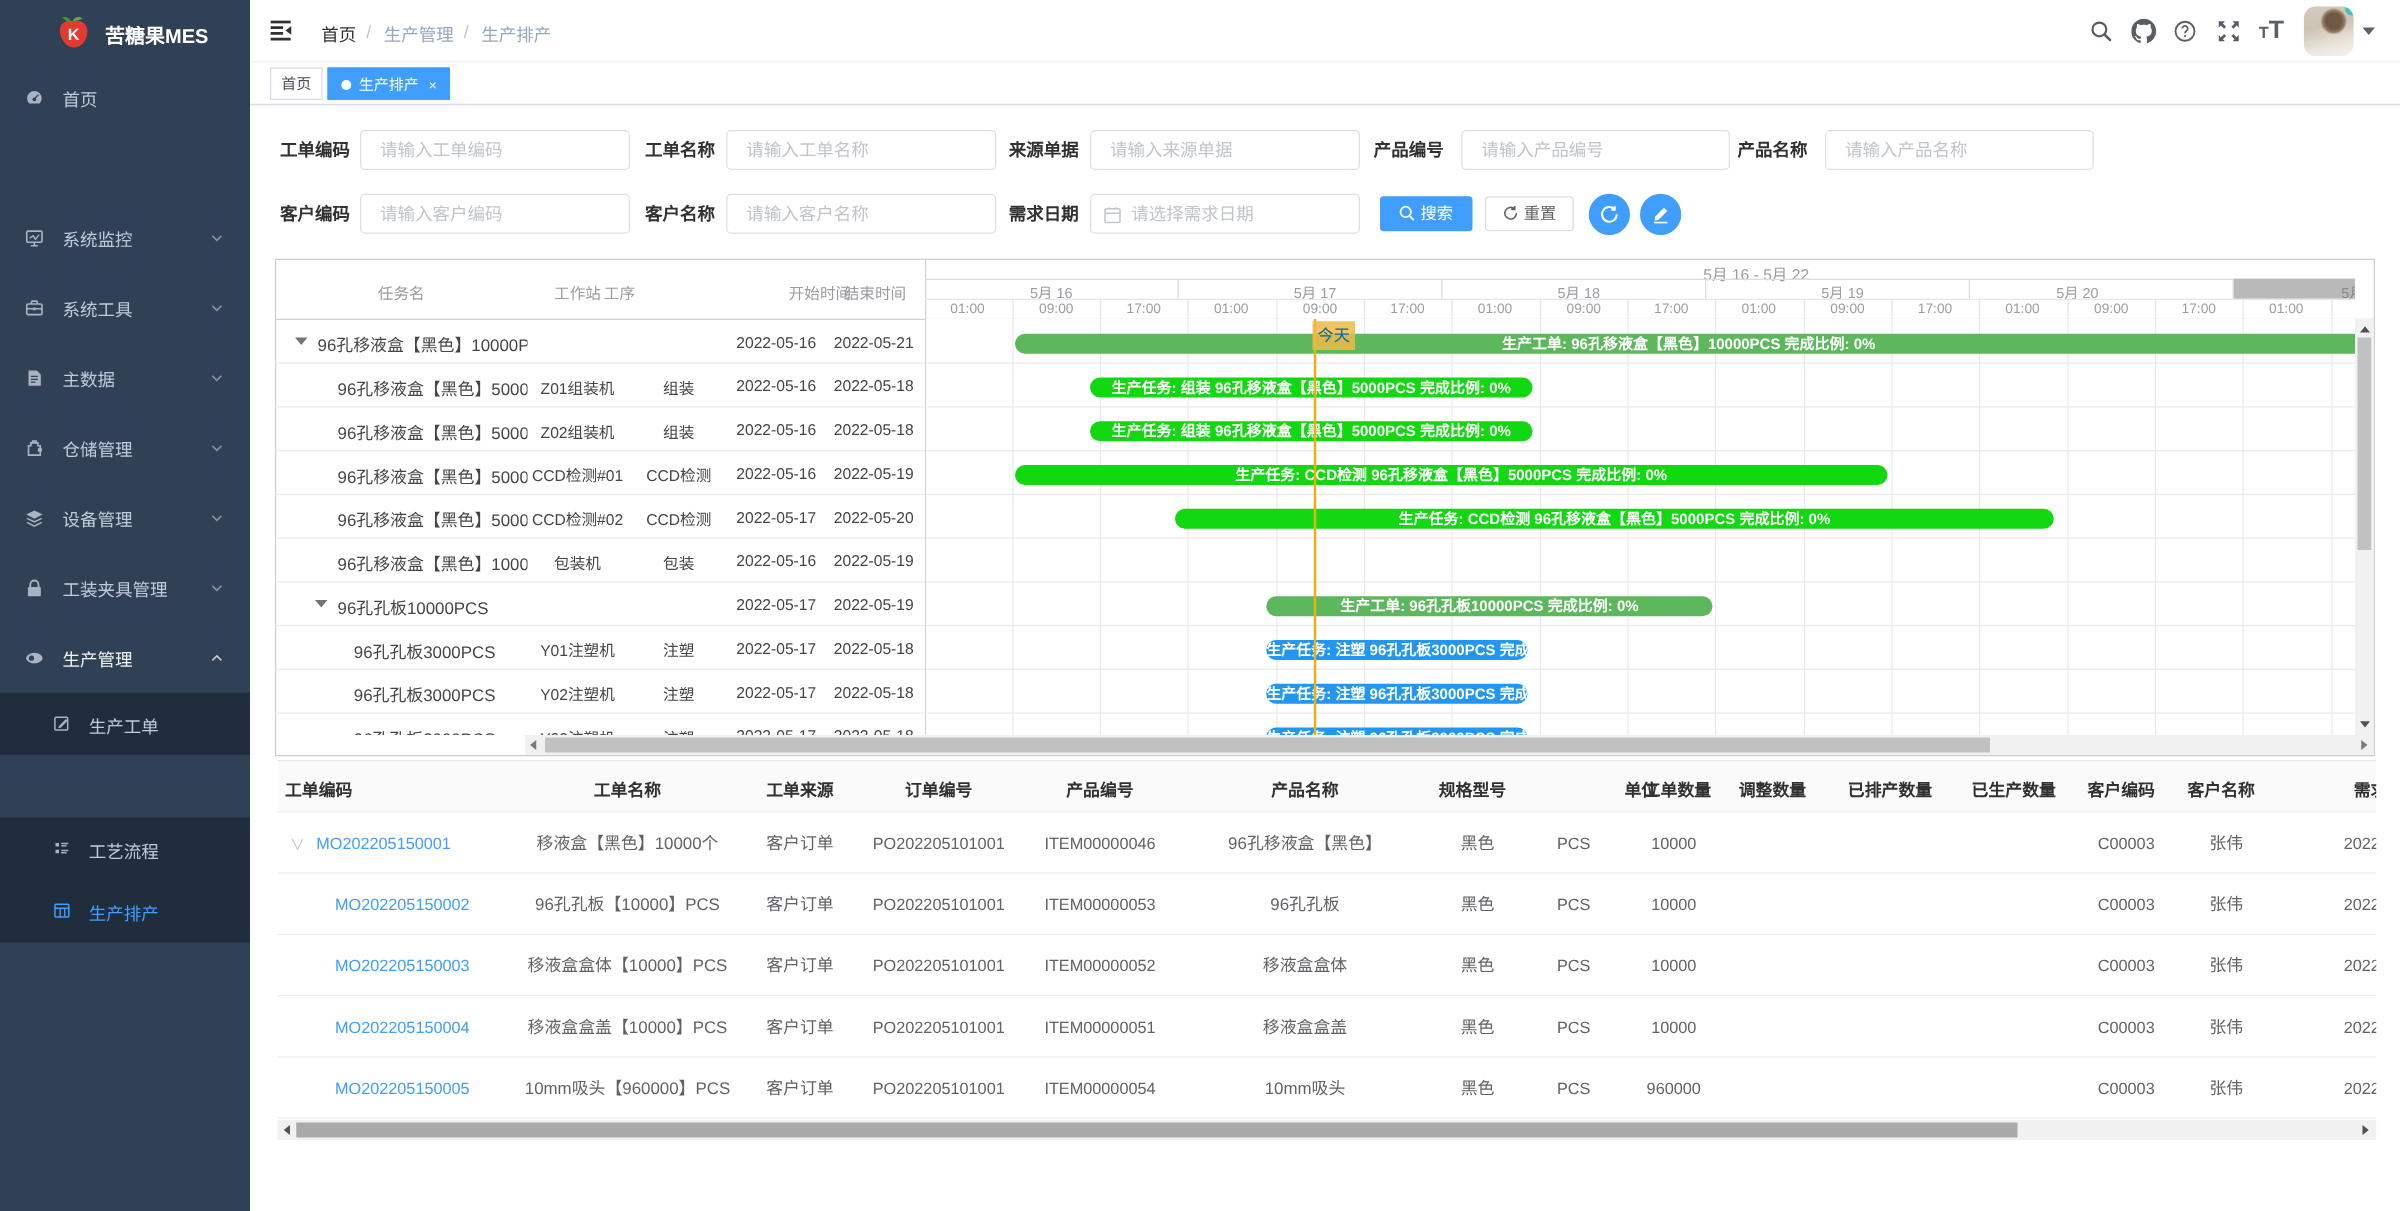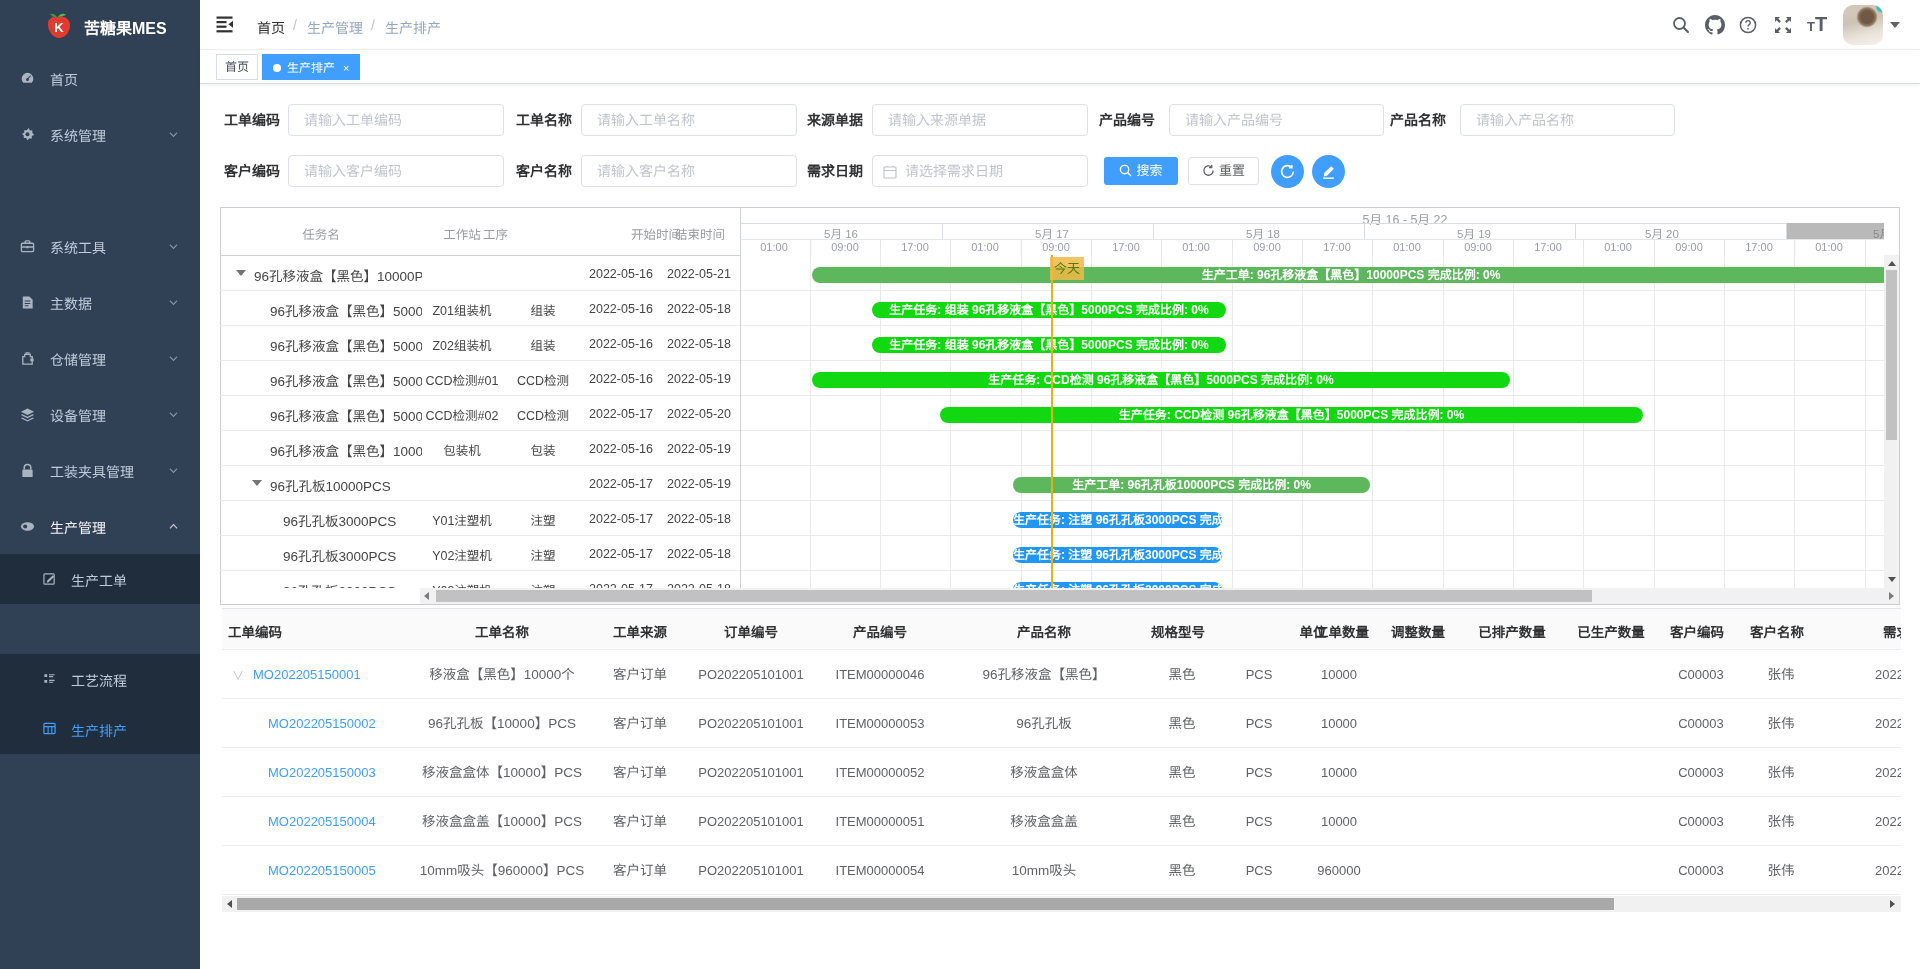--- a/index.html
+++ b/index.html
@@ -49,26 +49,27 @@
 <div class="abs" style="left:84px;top:15px;font-size:16px;font-weight:700;color:#fff">苦糖果MES</div>
 </div>
 <div class="mitem" style="top:50px">
         <svg class="mic" viewBox="0 0 16 16">
           <path d="M8 2 A6.2 6.2 0 0 0 1.8 8.5 A6.2 6.2 0 0 0 3.5 12.5 L12.5 12.5 A6.2 6.2 0 0 0 14.2 8.5 A6.2 6.2 0 0 0 8 2Z" fill="#aab3c0"></path>
           <circle cx="8" cy="9" r="1.6" fill="#304156"></circle>
           <path d="M8 8.5 L11.5 5" stroke="#304156" stroke-width="1.1"></path>
         </svg>
         <span class="mtx">首页</span>
       </div>
-<div class="mitem" style="top:106px">
-        <svg class="mic" viewBox="0 0 16 16">
-          <path d="M8 1l1.5 2.2 2.6-.6.6 2.6L15 7l-2.2 1.5.6 2.6-2.6.6L9 14l-1.5-2.2-2.6.6-.6-2.6L2 8.5l2.2-1.5-.6-2.6 2.6-.6z" fill="#aab3c0" transform="rotate(12 8 8)"></path>
-          <circle cx="8" cy="7.8" r="2.1" fill="#304156"></circle>
-        </svg>
-        <span class="mtx">系统管理</span>
+<div class="mitem" style="top:162px">
+        <svg class="mic" viewBox="0 0 16 16">
+          <rect x="1.5" y="2" width="13" height="9.5" rx="1" fill="none" stroke="#aab3c0" stroke-width="1.4"></rect>
+          <path d="M4 8 L7 6 L9 9 L12 5" stroke="#aab3c0" stroke-width="1.2" fill="none"></path>
+          <path d="M8 12 v2 M5 14.5 h6" stroke="#aab3c0" stroke-width="1.3"></path>
+        </svg>
+        <span class="mtx">系统监控</span>
         <svg class="chev" viewBox="0 0 10 10">
           <path d="M1 3 L5 7 L9 3" stroke="#8a93a0" stroke-width="1.3" fill="none"></path>
         </svg>
       </div>
 <div class="mitem" style="top:218px">
         <svg class="mic" viewBox="0 0 16 16">
           <rect x="1.5" y="4.5" width="13" height="9" rx="1.2" fill="none" stroke="#aab3c0" stroke-width="1.4"></rect>
           <path d="M5.5 4.5 V3 a1 1 0 0 1 1-1 h3 a1 1 0 0 1 1 1 v1.5 M1.5 8.5 h13" stroke="#aab3c0" stroke-width="1.4" fill="none"></path>
           <rect x="7" y="7.5" width="2" height="2.4" fill="#aab3c0"></rect>
         </svg>
@@ -380,21 +381,21 @@
 <div class="bar" style="left:71px;top:12px;width:1078px;background:#5db85d">生产工单: 96孔移液盒【黑色】10000PCS 完成比例: 0%</div>
 <div class="bar" style="left:131px;top:47px;width:354px;background:#12d812">生产任务: 组装 96孔移液盒【黑色】5000PCS 完成比例: 0%</div>
 <div class="bar" style="left:131px;top:82px;width:354px;background:#12d812">生产任务: 组装 96孔移液盒【黑色】5000PCS 完成比例: 0%</div>
 <div class="bar" style="left:71px;top:117px;width:698px;background:#12d812">生产任务: CCD检测 96孔移液盒【黑色】5000PCS 完成比例: 0%</div>
 <div class="bar" style="left:199px;top:152px;width:703px;background:#12d812">生产任务: CCD检测 96孔移液盒【黑色】5000PCS 完成比例: 0%</div>
 <div class="bar" style="left:272px;top:222px;width:357px;background:#5db85d">生产工单: 96孔孔板10000PCS 完成比例: 0%</div>
 <div class="bar" style="left:272px;top:257px;width:209px;background:#2196f3">生产任务: 注塑 96孔孔板3000PCS 完成比例: 0%</div>
 <div class="bar" style="left:272px;top:292px;width:209px;background:#2196f3">生产任务: 注塑 96孔孔板3000PCS 完成比例: 0%</div>
 <div class="bar" style="left:272px;top:327px;width:209px;background:#2196f3">生产任务: 注塑 96孔孔板3000PCS 完成比例: 0%</div>
 <div class="abs" style="left:310px;top:0;width:2px;height:333px;background:#e8b015"></div>
-<div class="abs" style="left:309px;top:2px;width:34px;height:23px;background:rgba(240,185,70,.85);color:#4d7c0f;font-size:13px;text-align:center;line-height:23px">今天</div>
+<div class="abs" style="left:309px;top:2px;width:34px;height:23px;background:rgba(240,185,70,.85);color:#0369a1;font-size:13px;text-align:center;line-height:23px">今天</div>
 </div>
 <div class="abs" style="left:1884px;top:255px;width:15px;height:333px;background:#f1f1f1">
 <div class="abs" style="left:4px;top:6px;width:0;height:0;border-left:4px solid transparent;border-right:4px solid transparent;border-bottom:5px solid #505050"></div>
 <div class="abs" style="left:2px;top:15px;width:11px;height:170px;background:#c1c1c1"></div>
 <div class="abs" style="left:4px;top:322px;width:0;height:0;border-left:4px solid transparent;border-right:4px solid transparent;border-top:5px solid #505050"></div>
 </div>
 <div class="abs" style="left:420px;top:588px;width:1479px;height:16px;background:#f1f1f1">
 <div class="abs" style="left:4px;top:4px;width:0;height:0;border-top:4px solid transparent;border-bottom:4px solid transparent;border-right:5px solid #7a7a7a"></div>
 <div class="abs" style="left:16px;top:2px;width:1156px;height:12px;background:#c1c1c1"></div>
 <div class="abs" style="left:1469px;top:4px;width:0;height:0;border-top:4px solid transparent;border-bottom:4px solid transparent;border-left:5px solid #7a7a7a"></div>

